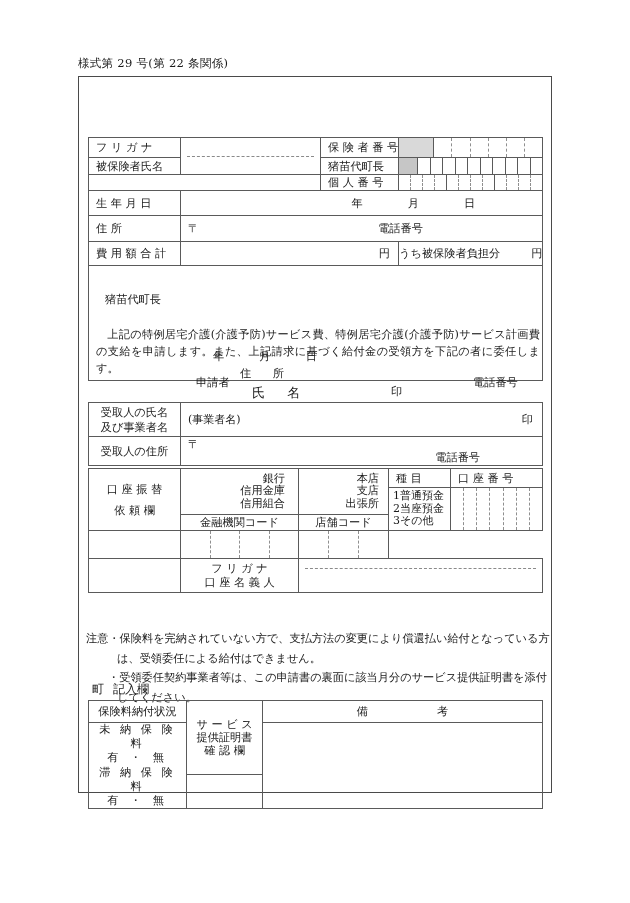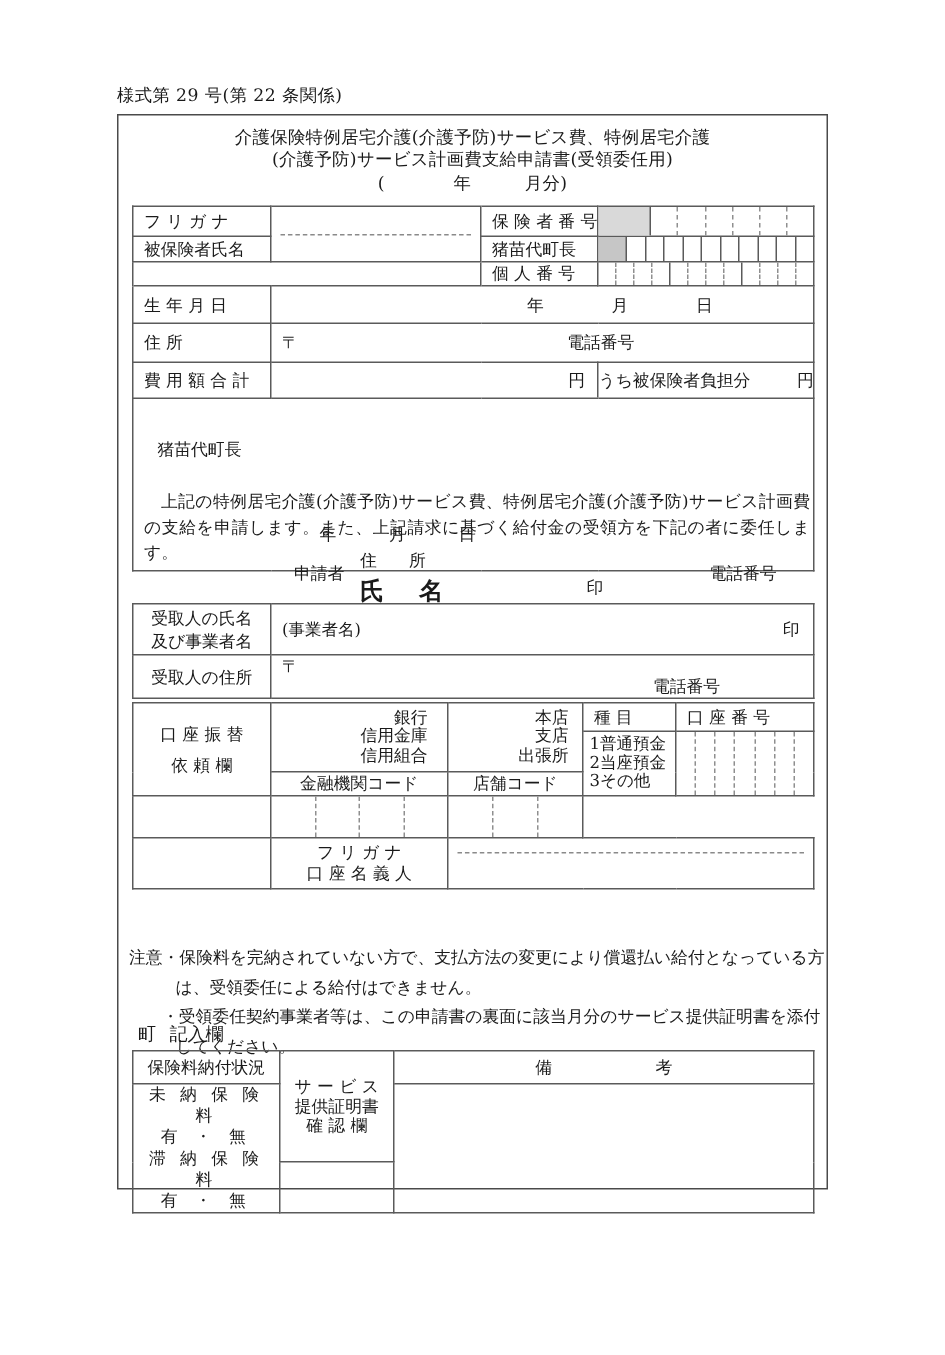--- a/index.html
+++ b/index.html
@@ -160,25 +160,24 @@
   }
   .applicant-addr {
     position: absolute;
     left: 152px;
     top: 79px;
     font-size: 11.2px;
     letter-spacing: 9px;
   }
   .applicant-name {
     position: absolute;
-    left: 152px;
+    left: 164px;
     top: 97px;
-    font-size: 16px;
+    font-size: 13px;
     letter-spacing: 9px;
-    font-weight: bold;
   }
   .seal-a {
     position: absolute;
     left: 303px;
     top: 97px;
     font-size: 11.2px;
   }
   .tel-a {
     position: absolute;
     left: 385px;
@@ -275,31 +274,20 @@
 </style>
 </head>
 <body>
 
 <div class="page">
 
   <div class="form-no">様式第 29 号(第 22 条関係)</div>
 
   <div class="outer-frame"></div>
 
-  <div class="title-block">
-    <div>介護保険特例居宅介護(介護予防)サービス費、特例居宅介護</div>
-    <div>(介護予防)サービス計画費支給申請書(受領委任用)</div>
-    <div class="title-line3">
-      <span>(</span>
-      <span class="sp-wide"></span>
-      <span>年</span>
-      <span class="sp-mid"></span>
-      <span>月分)</span>
-    </div>
-  </div>
 
   <table class="grid t1">
     <colgroup>
       <col style="width:92px">
       <col style="width:140px">
       <col style="width:78px">
       <col style="width:144px">
     </colgroup>
     <tbody>
 

